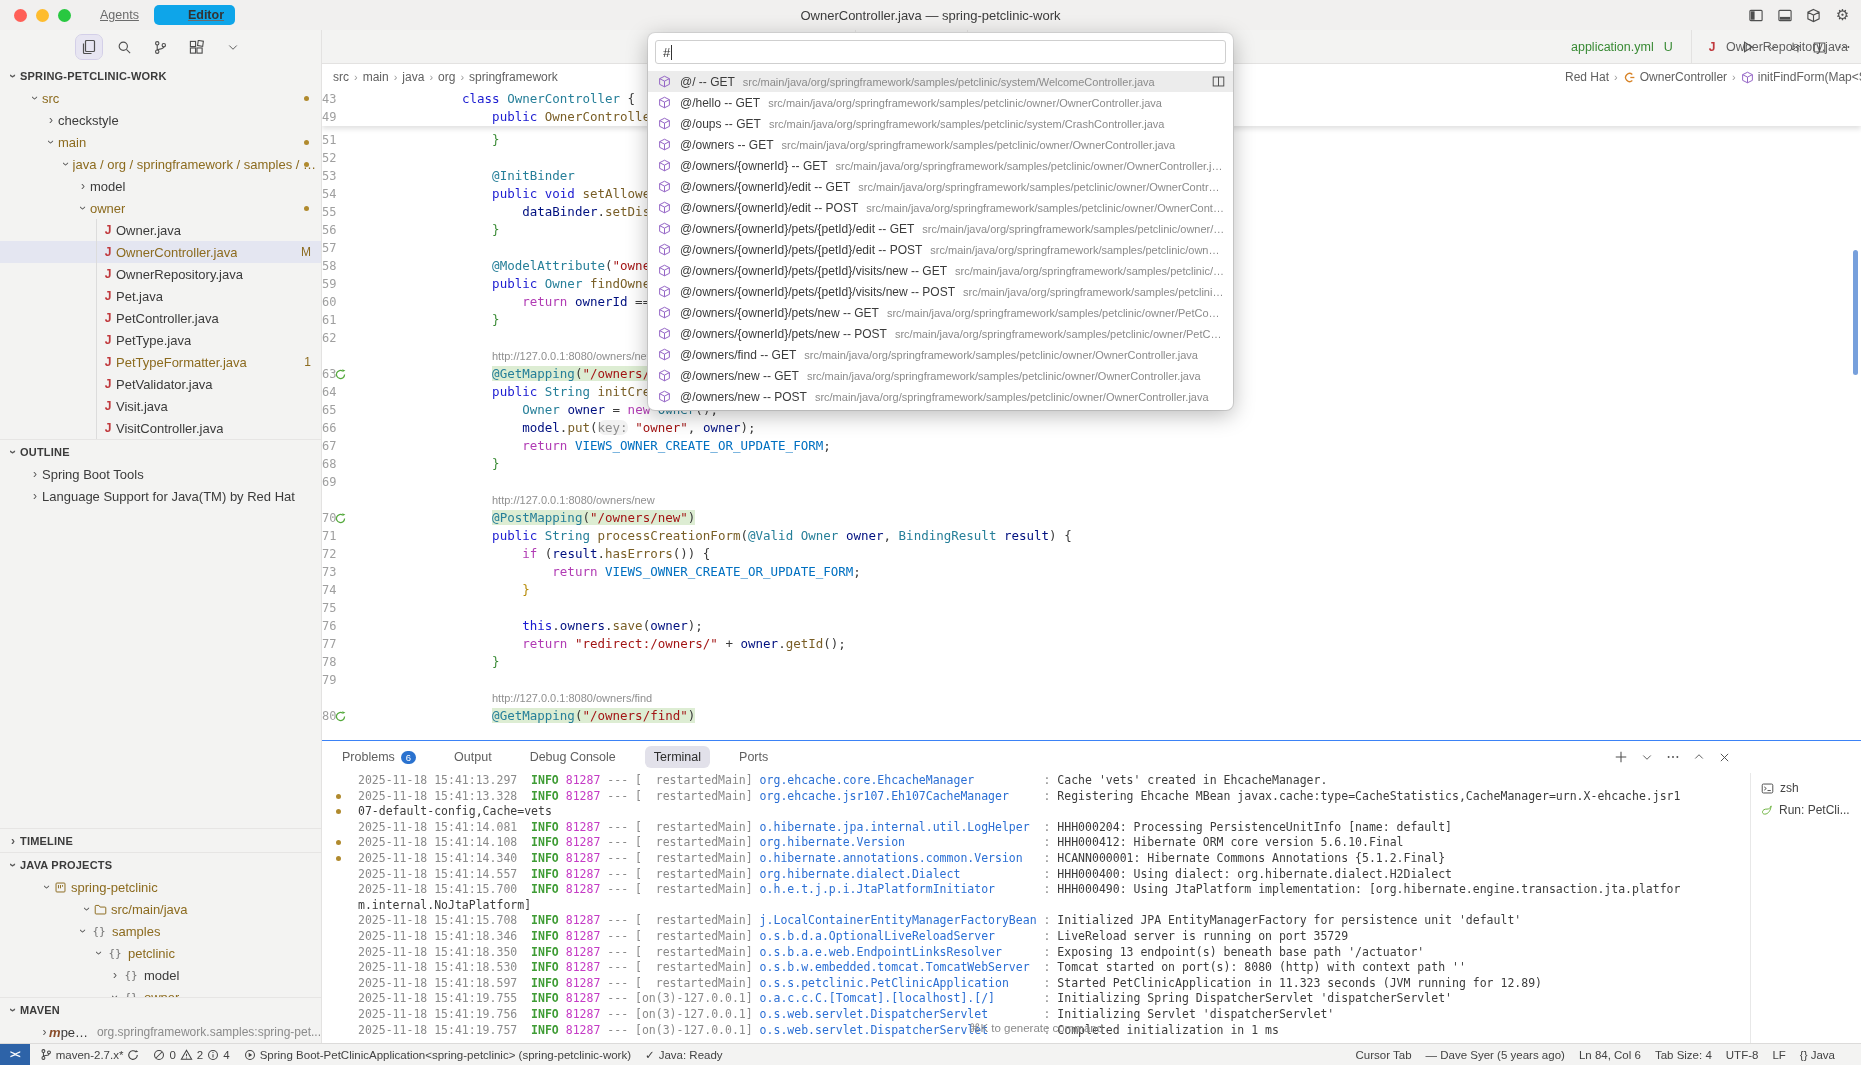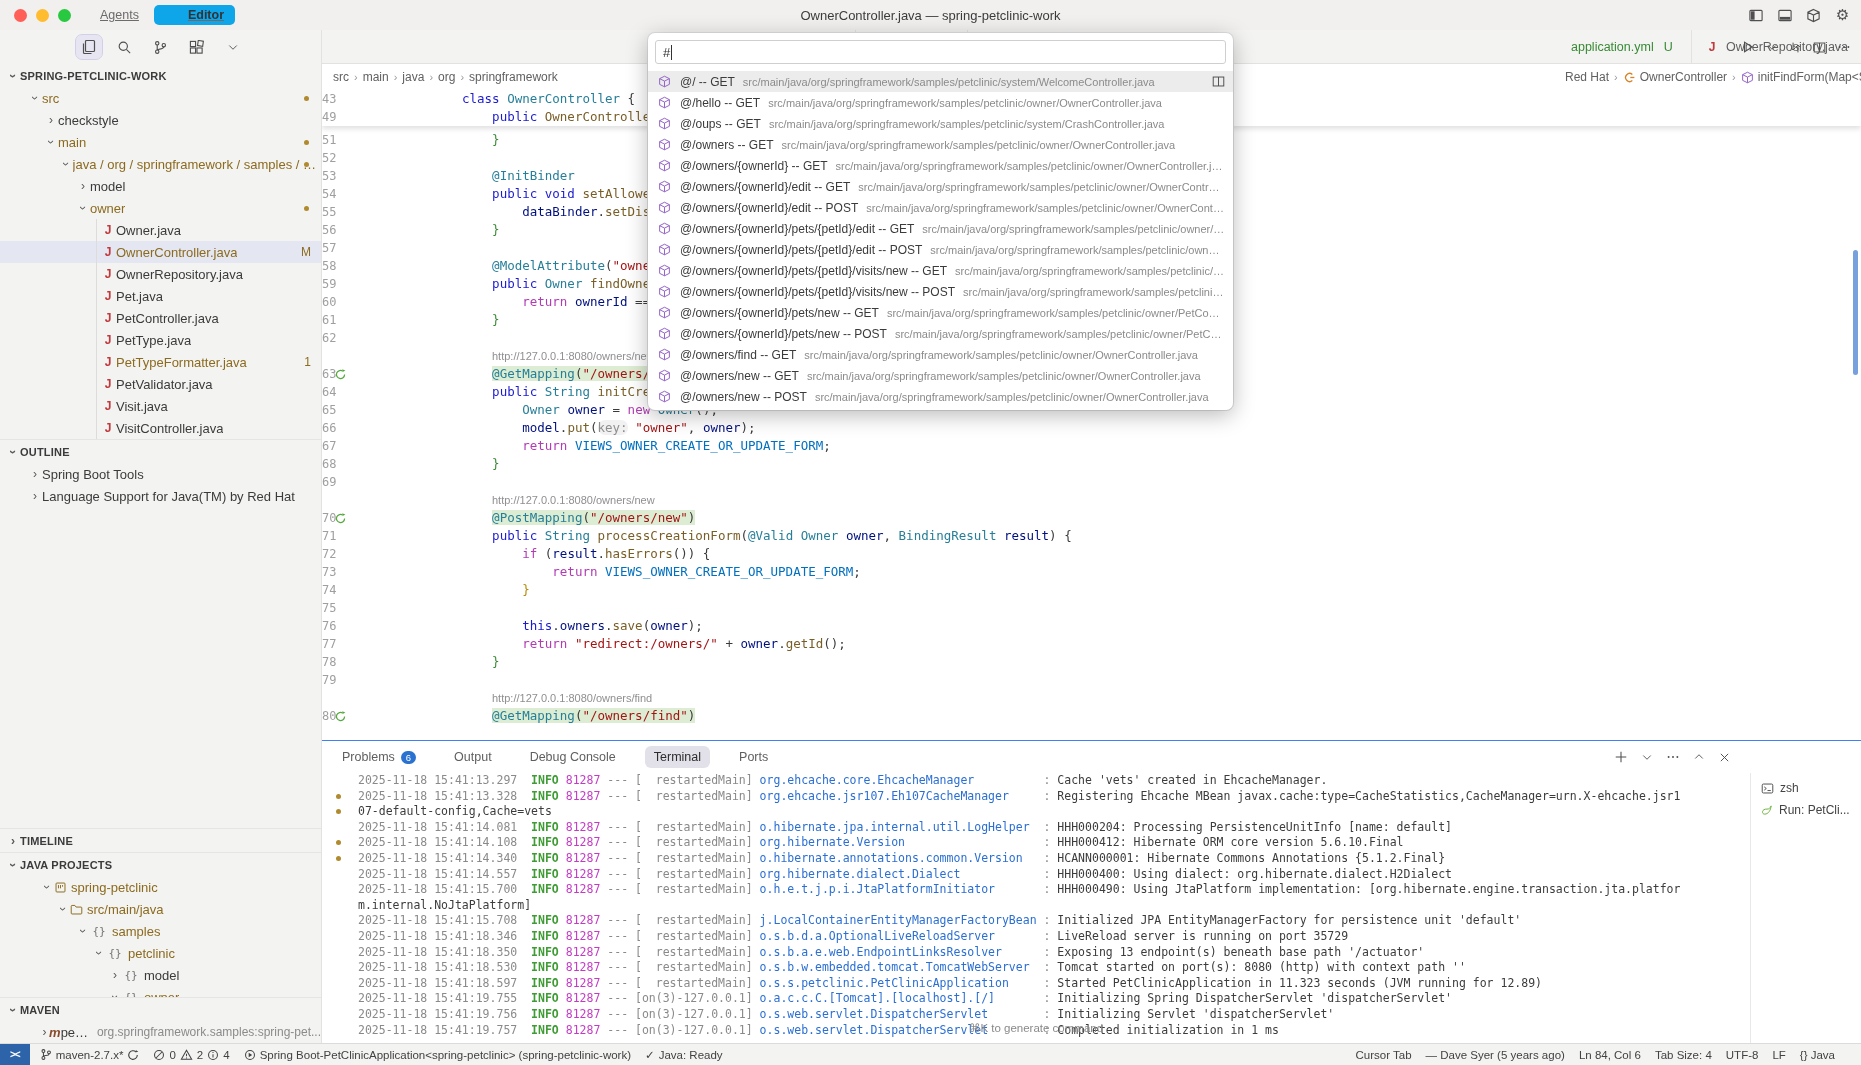--- a/index.html
+++ b/index.html
@@ -286,21 +286,21 @@
         <div class="tree-row gold" style="padding-left: 40px;">
           <span class="chev">›</span>
           <span class="sticon">
             <svg width="13" height="13" viewBox="0 0 16 16">
               <rect x="2.5" y="2.5" width="11" height="11" rx="1" fill="none" stroke="#8c6b1f" stroke-width="1.2"></rect>
               <path d="M5.5 5 v4 M8 5 v4 M10.5 5 v2" stroke="#8c6b1f" stroke-width="1.2"></path>
             </svg>
           </span>
           <span class="lbl" style="margin-left: 4px;">spring-petclinic</span>
         </div>
-        <div class="tree-row gold" style="padding-left: 56px;">
+        <div class="tree-row gold" style="padding-left: 80px;">
           <span class="chev">›</span>
           <span class="sticon">
             <svg width="13" height="13" viewBox="0 0 16 16">
               <path d="M1.5 4 a1 1 0 0 1 1-1 h3.5 l1.5 2 h6 a1 1 0 0 1 1 1 v6.5 a1 1 0 0 1-1 1 h-11 a1 1 0 0 1-1-1 Z" fill="none" stroke="#8c6b1f" stroke-width="1.2"></path>
             </svg>
           </span>
           <span class="lbl" style="margin-left: 4px;">src/main/java</span>
         </div>
         <div class="tree-row gold" style="padding-left: 76px;">
           <span class="chev">›</span>

